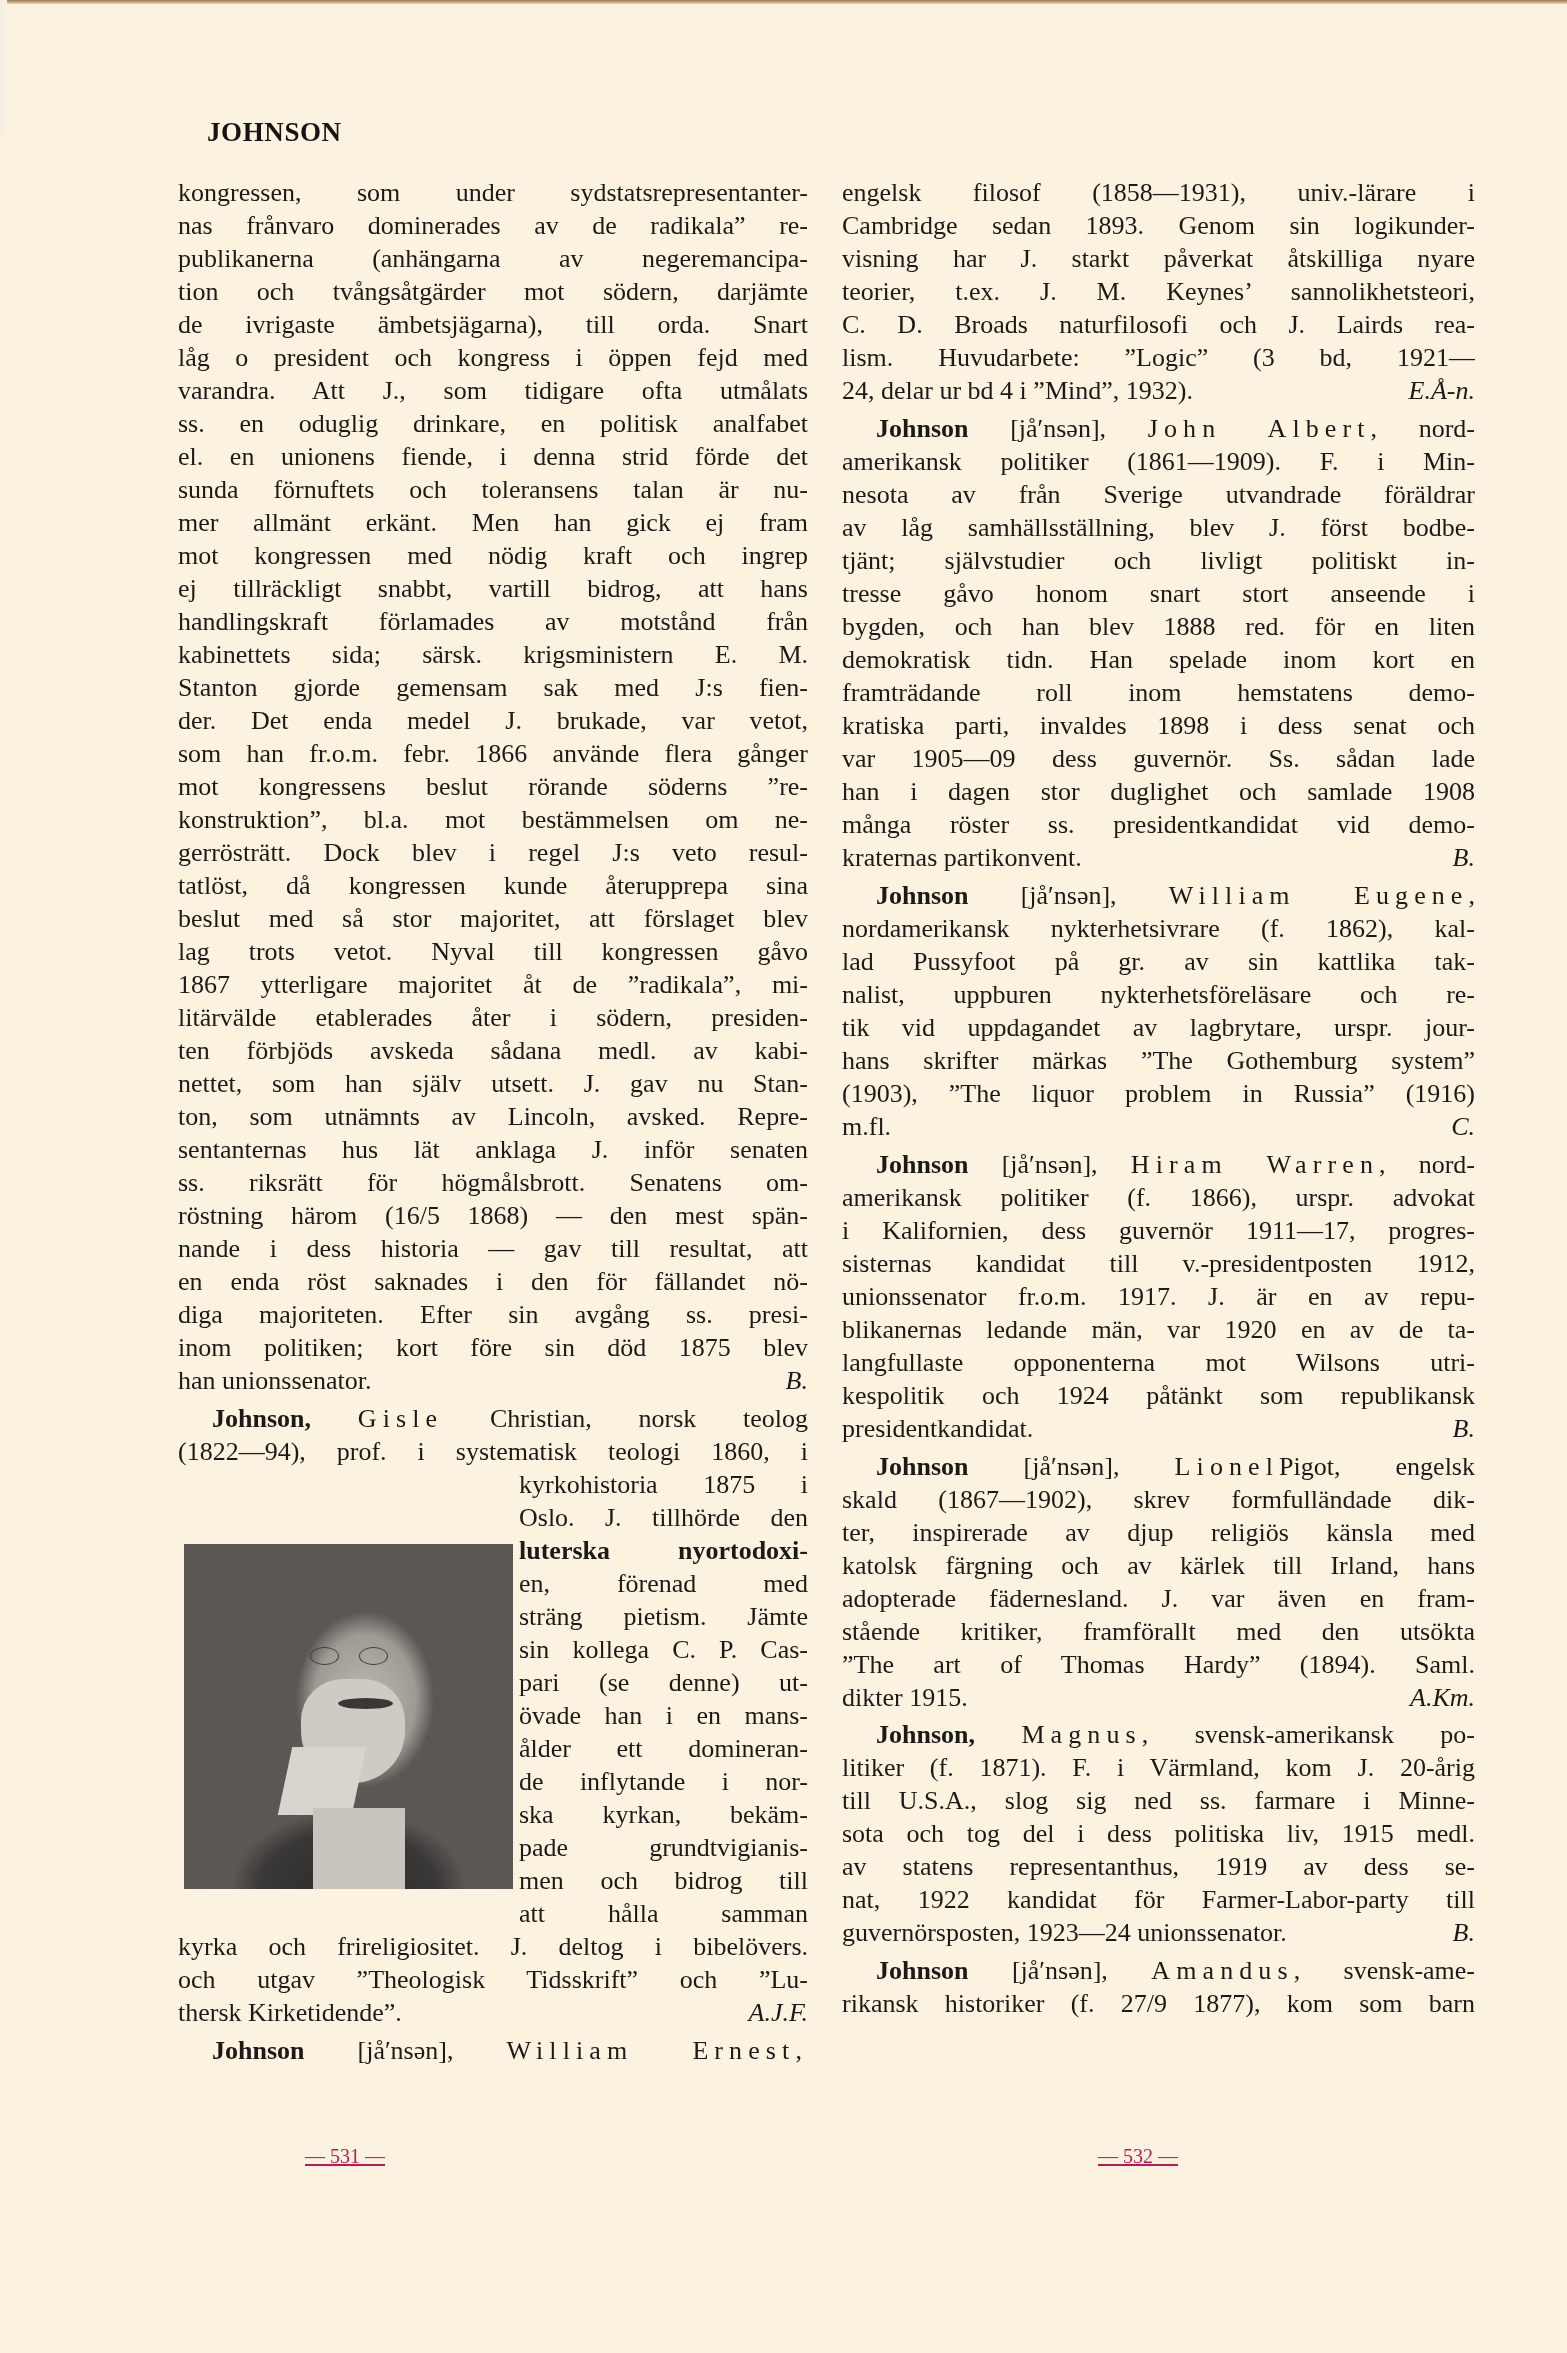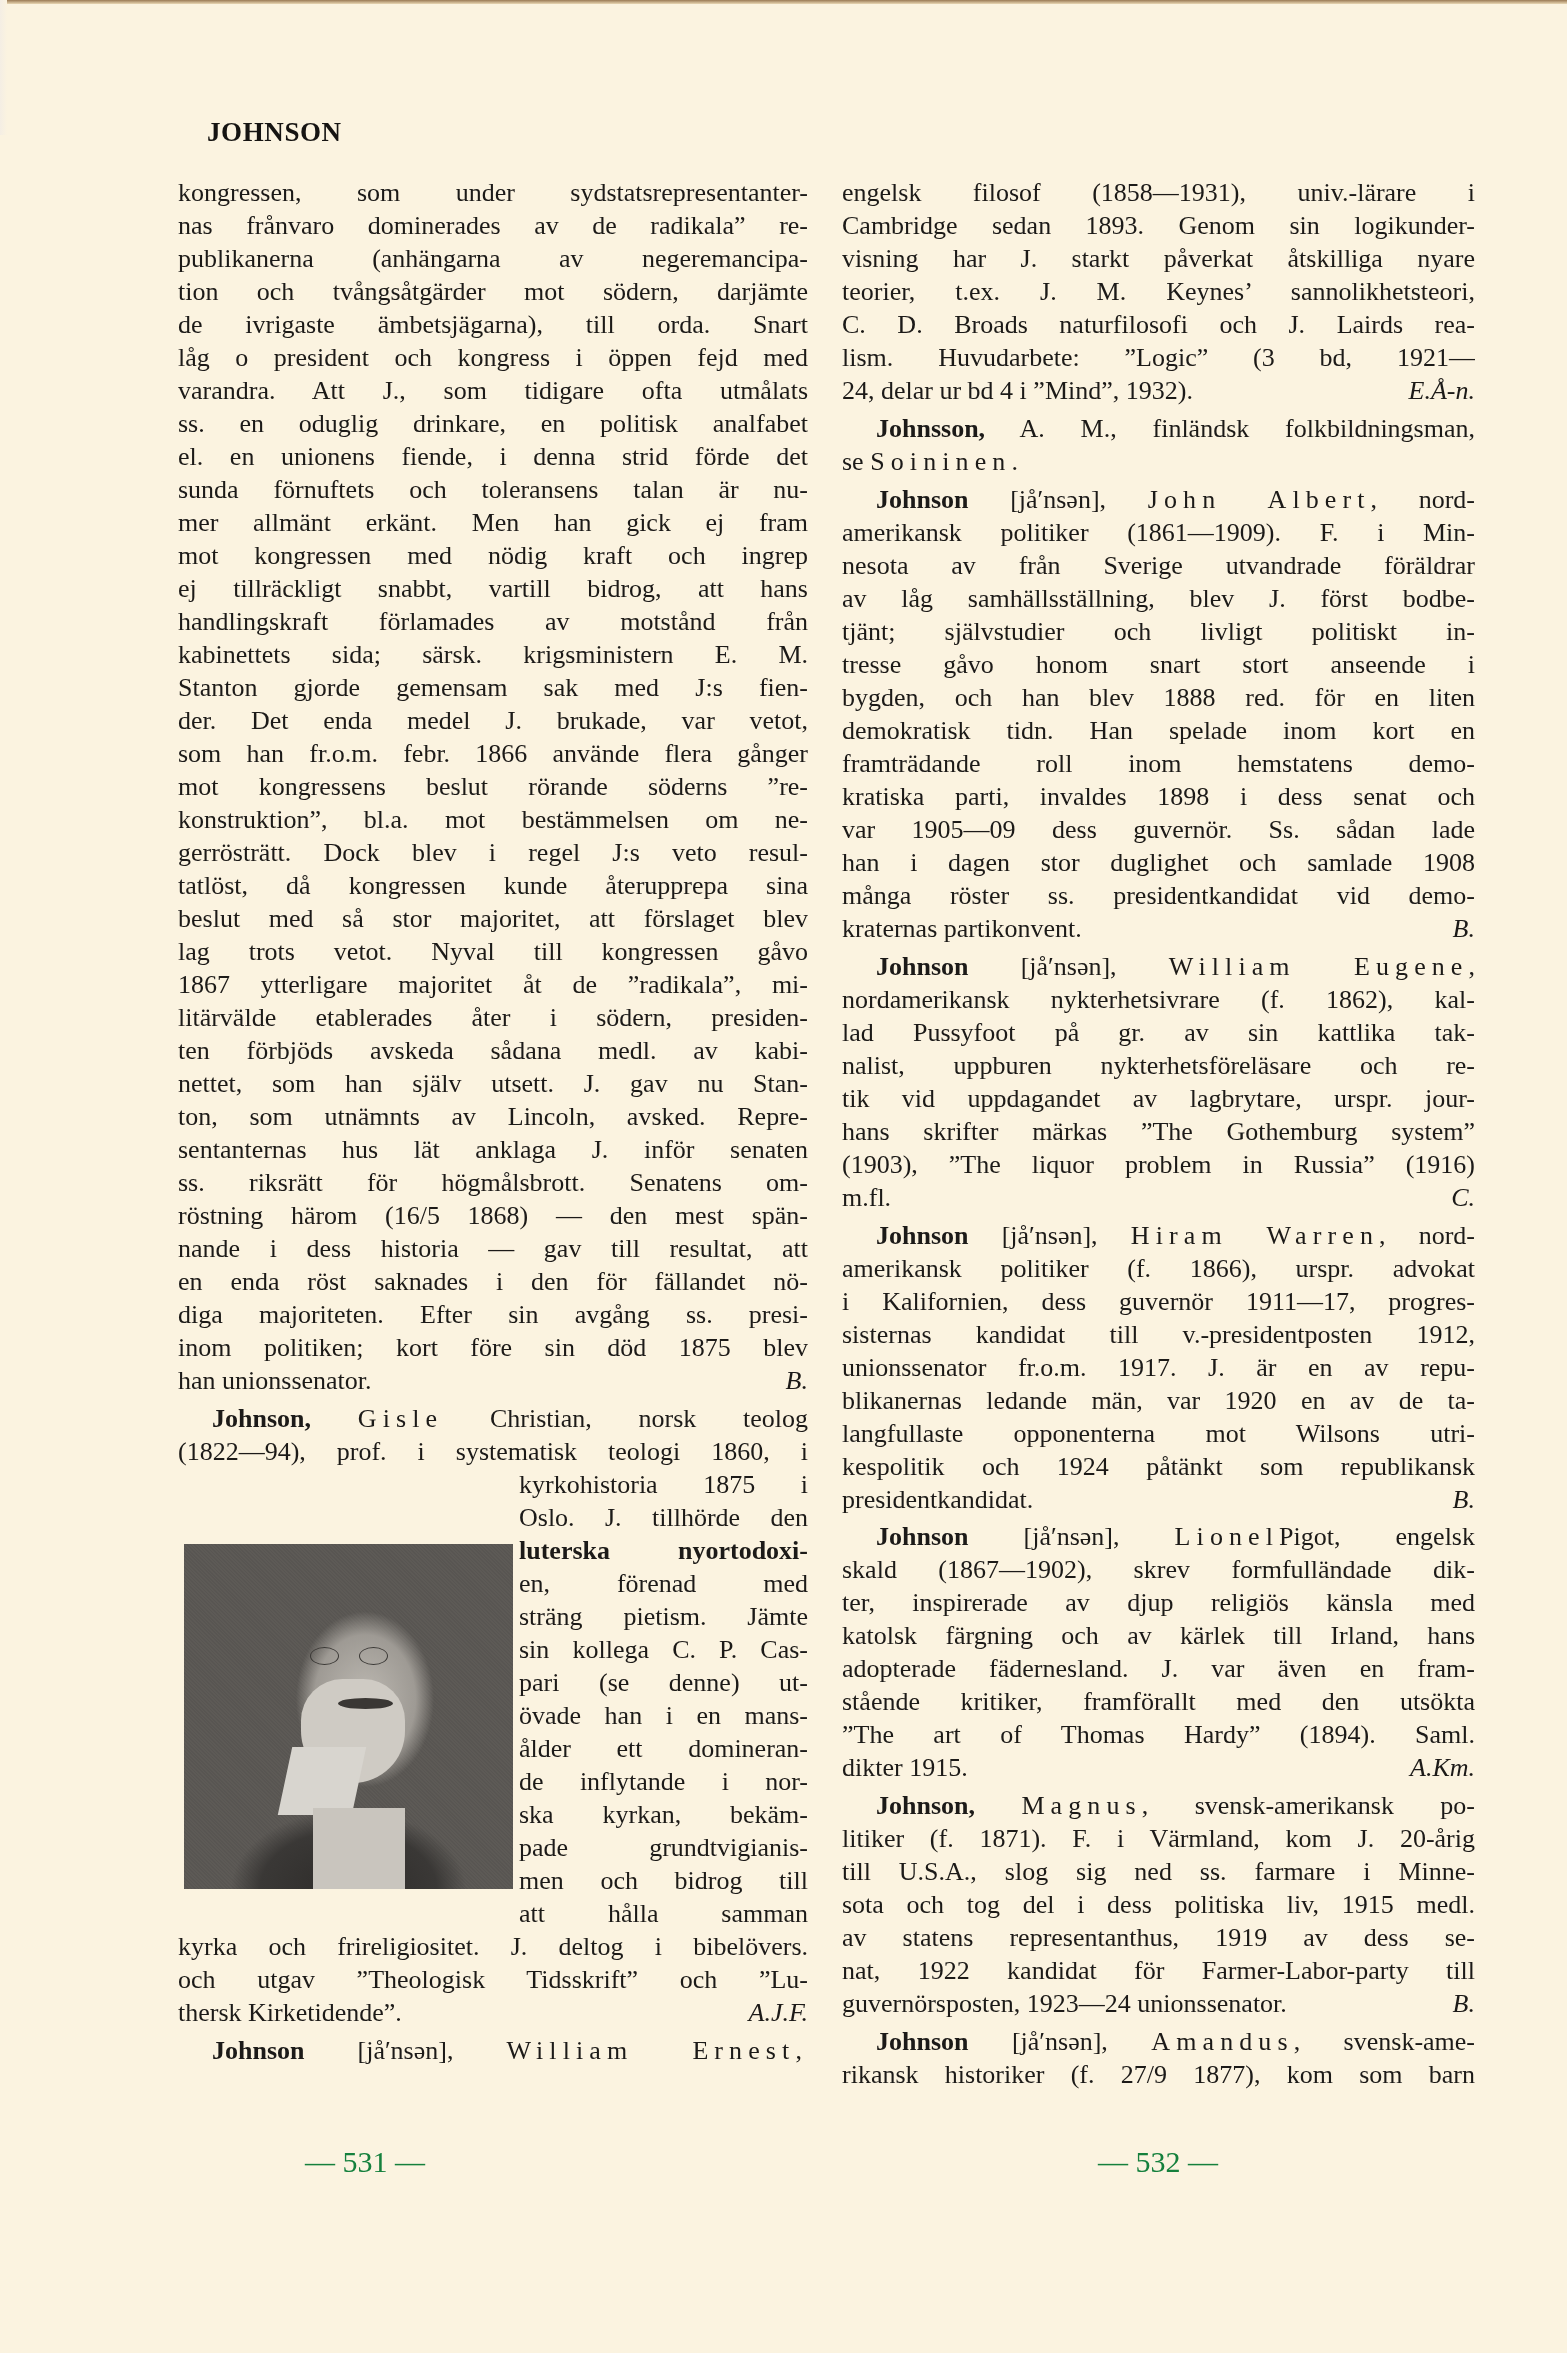--- a/index.html
+++ b/index.html
@@ -67,21 +67,21 @@
     position: absolute; top: 103px; width: 27px; height: 16px;
     border: 1.8px solid #3b3936; border-radius: 50%;
   }
   .photo .glasses-l { left: 126px; }
   .photo .glasses-r { left: 175px; }
   .photo .mustache {
     position: absolute; left: 154px; top: 154px; width: 55px; height: 11px;
     background: #3a3734; border-radius: 50%;
   }
   .page-number {
-    position: absolute; top: 2145px; font-size: 30px; color: #15803d;
+    position: absolute; top: 2145px; font-size: 20px; color: #be185d; text-decoration: underline;
   }
   .pn-left { left: 305px; }
   .pn-right { left: 1098px; }
 </style>
 </head>
 <body>
 
 <div class="page-edge"></div>
 <div class="left-tear"></div>
 
@@ -174,24 +174,20 @@
     <div>
       <span class="line">engelsk filosof (1858—1931), univ.-lärare i</span>
       <span class="line">Cambridge sedan 1893. Genom sin logikunder-</span>
       <span class="line">visning har J. starkt påverkat åtskilliga nyare</span>
       <span class="line">teorier, t.ex. J. M. Keynes’ sannolikhetsteori,</span>
       <span class="line">C. D. Broads naturfilosofi och J. Lairds rea-</span>
       <span class="line">lism. Huvudarbete: ”Logic” (3 bd, 1921—</span>
       <span class="line last"><span>24, delar ur bd 4 i ”Mind”, 1932).</span><span class="sig">E.Å-n.</span></span>
     </div>
     <div>
-      <span class="line indent spaced-before"><span class="hw">Johnsson,</span> <span>A. M., finländsk folkbildningsman,</span></span>
-      <span class="line last"><span>se</span> <span class="sp">Soininen</span><span>.</span></span>
-    </div>
-    <div>
       <span class="line indent spaced-before"><span class="hw">Johnson</span> <span>[jå′nsən],</span> <span class="sp">John Albert</span><span>, nord-</span></span>
       <span class="line">amerikansk politiker (1861—1909). F. i Min-</span>
       <span class="line">nesota av från Sverige utvandrade föräldrar</span>
       <span class="line">av låg samhällsställning, blev J. först bodbe-</span>
       <span class="line">tjänt; självstudier och livligt politiskt in-</span>
       <span class="line">tresse gåvo honom snart stort anseende i</span>
       <span class="line">bygden, och han blev 1888 red. för en liten</span>
       <span class="line">demokratisk tidn. Han spelade inom kort en</span>
       <span class="line">framträdande roll inom hemstatens demo-</span>
       <span class="line">kratiska parti, invaldes 1898 i dess senat och</span>

